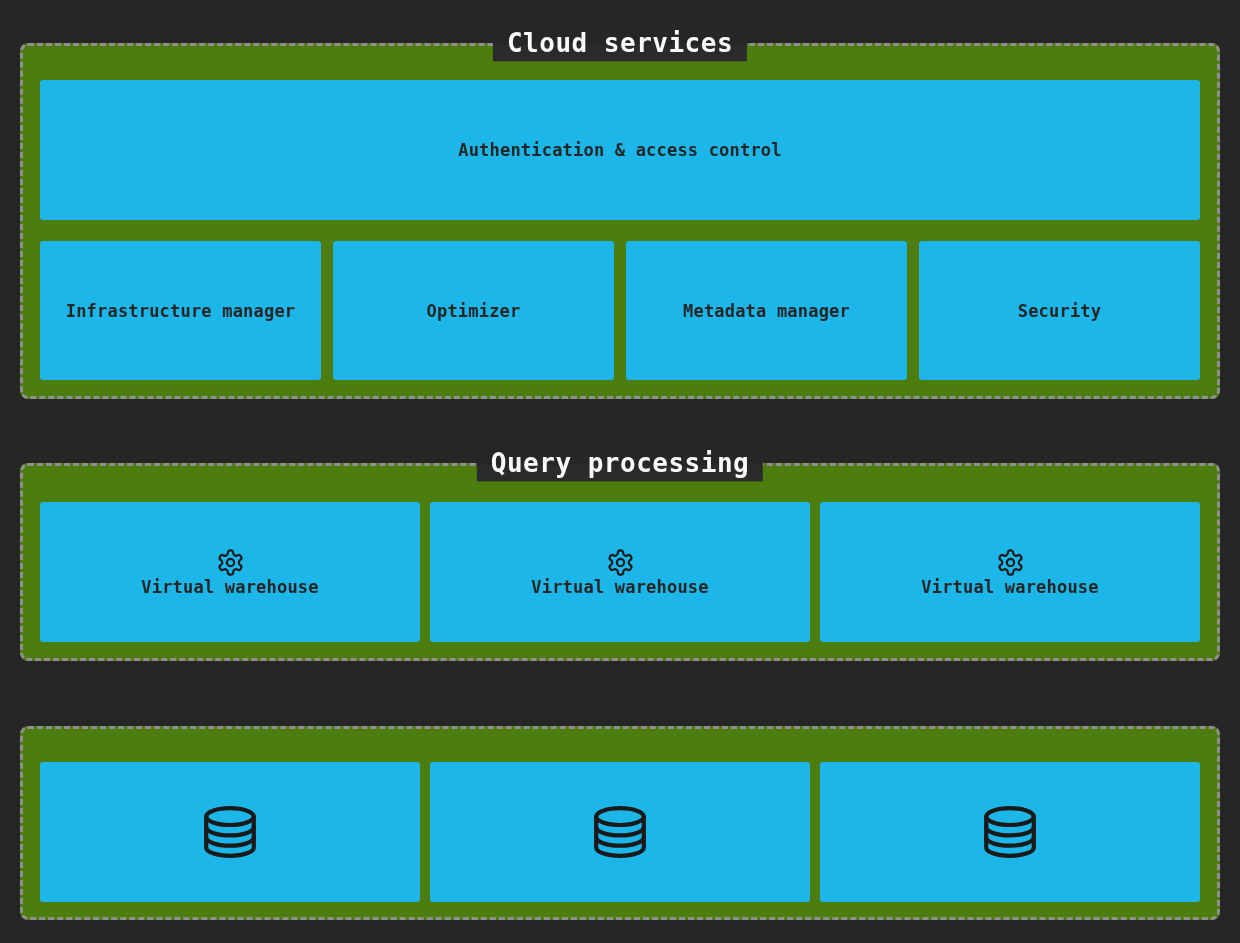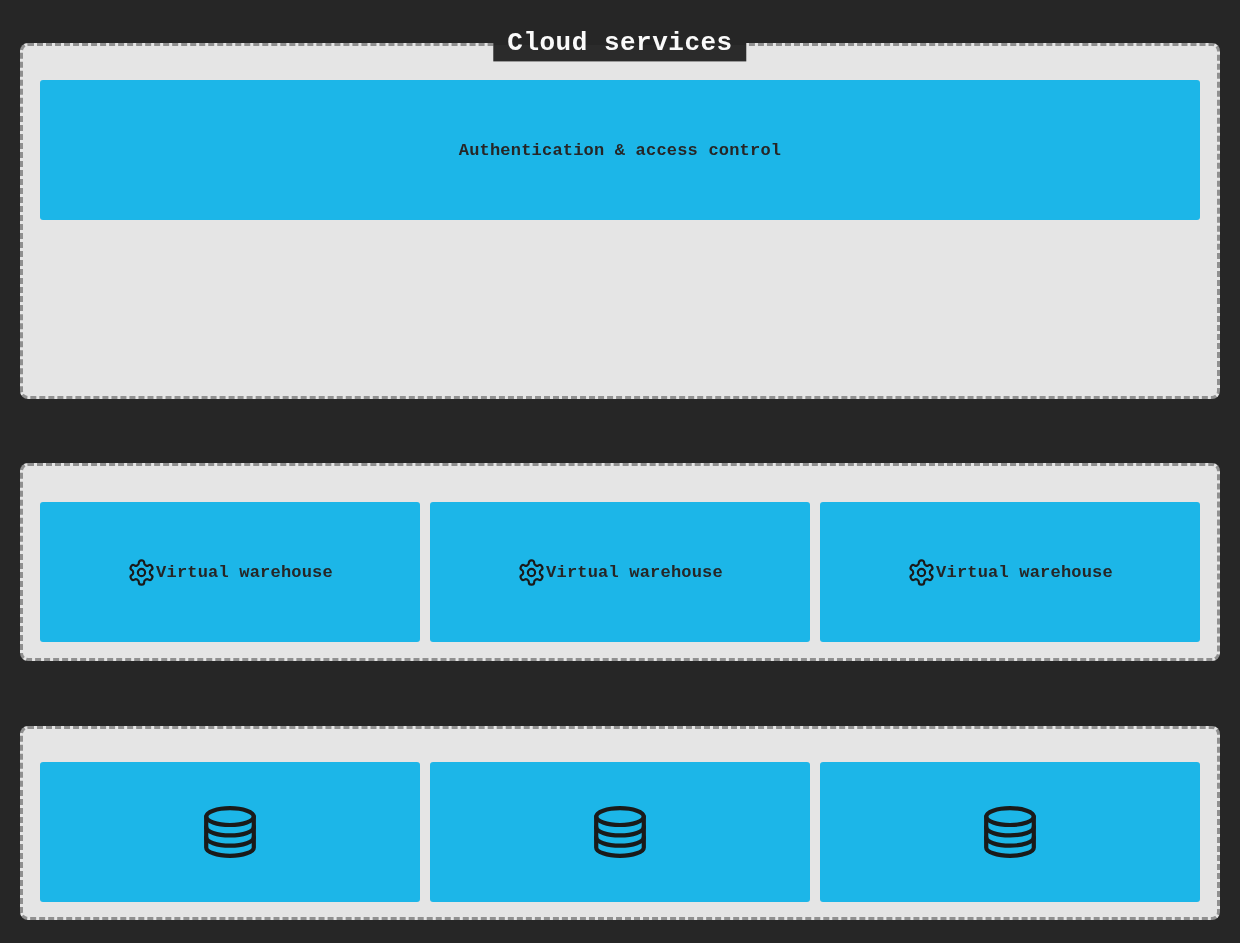--- a/index.html
+++ b/index.html
@@ -5,25 +5,24 @@
   html, body { margin: 0; padding: 0; }
   body {
     width: 1240px; height: 943px;
     background: #262626;
     overflow: hidden;
     font-family: "DejaVu Sans Mono", "Liberation Mono", monospace;
   }
   .section {
     position: relative;
     margin: 0 20px;
-    background: #e5e5e5;
+    background: #4d7c0f;
     border: 3px dashed #909090;
     border-radius: 8px;
     box-sizing: border-box;
-    font-family: Liberation Mono, monospace;
   }
   .s1 { margin-top: 43px; height: 356px; padding: 34px 17px 16px; }
   .s2 { margin-top: 64px; height: 198px; padding: 36px 17px 16px; }
   .s3 { margin-top: 65px; height: 194px; padding: 33px 17px 15px; }
   .sec-title {
     position: absolute;
     top: -2px; left: 50%;
     transform: translate(-50%, -50%);
     font-size: 26px;
     font-weight: 600;
@@ -44,37 +43,52 @@
     font-size: 17px;
     font-weight: 600;
     letter-spacing: 0.2px;
   }
   .wide { height: 140px; margin-bottom: 21px; }
   .row { display: flex; }
   .cols4 { gap: 12px; }
   .cols4 .box { flex: 1; height: 139px; }
   .cols3 { gap: 10px; }
   .cols3 .box { flex: 1; height: 140px; }
-  .vstack { flex-direction: row; }
+  .vstack { flex-direction: column; }
   .icon { display: block; line-height: 0; }
   .icon svg { display: block; }
 </style>
 </head>
 <body>
 
 <div class="section s1">
   <div class="sec-title">Cloud services</div>
 
   <div class="box wide">
     <span>Authentication &amp; access control</span>
   </div>
 
+  <div class="row cols4">
+    <div class="box">
+      <span>Infrastructure manager</span>
+    </div>
+    <div class="box">
+      <span>Optimizer</span>
+    </div>
+    <div class="box">
+      <span>Metadata manager</span>
+    </div>
+    <div class="box">
+      <span>Security</span>
+    </div>
+  </div>
 </div>
 
 <div class="section s2">
+  <div class="sec-title">Query processing</div>
 
   <div class="row cols3">
     <div class="box vstack">
       <span class="icon">
         <svg width="29" height="29" viewBox="0 0 24 24" fill="none" stroke="#1a1a1a" stroke-width="1.8" stroke-linecap="round" stroke-linejoin="round">
           <path d="M12.22 2h-.44a2 2 0 0 0-2 2v.18a2 2 0 0 1-1 1.73l-.43.25a2 2 0 0 1-2 0l-.15-.08a2 2 0 0 0-2.73.73l-.22.38a2 2 0 0 0 .73 2.73l.15.1a2 2 0 0 1 1 1.72v.51a2 2 0 0 1-1 1.74l-.15.09a2 2 0 0 0-.73 2.73l.22.38a2 2 0 0 0 2.73.73l.15-.08a2 2 0 0 1 2 0l.43.25a2 2 0 0 1 1 1.73V20a2 2 0 0 0 2 2h.44a2 2 0 0 0 2-2v-.18a2 2 0 0 1 1-1.73l.43-.25a2 2 0 0 1 2 0l.15.08a2 2 0 0 0 2.73-.73l.22-.39a2 2 0 0 0-.73-2.73l-.15-.08a2 2 0 0 1-1-1.74v-.5a2 2 0 0 1 1-1.74l.15-.09a2 2 0 0 0 .73-2.73l-.22-.38a2 2 0 0 0-2.73-.73l-.15.08a2 2 0 0 1-2 0l-.43-.25a2 2 0 0 1-1-1.73V4a2 2 0 0 0-2-2z"></path>
           <circle cx="12" cy="12" r="3"></circle>
         </svg>
       </span>
       <span>Virtual warehouse</span>

